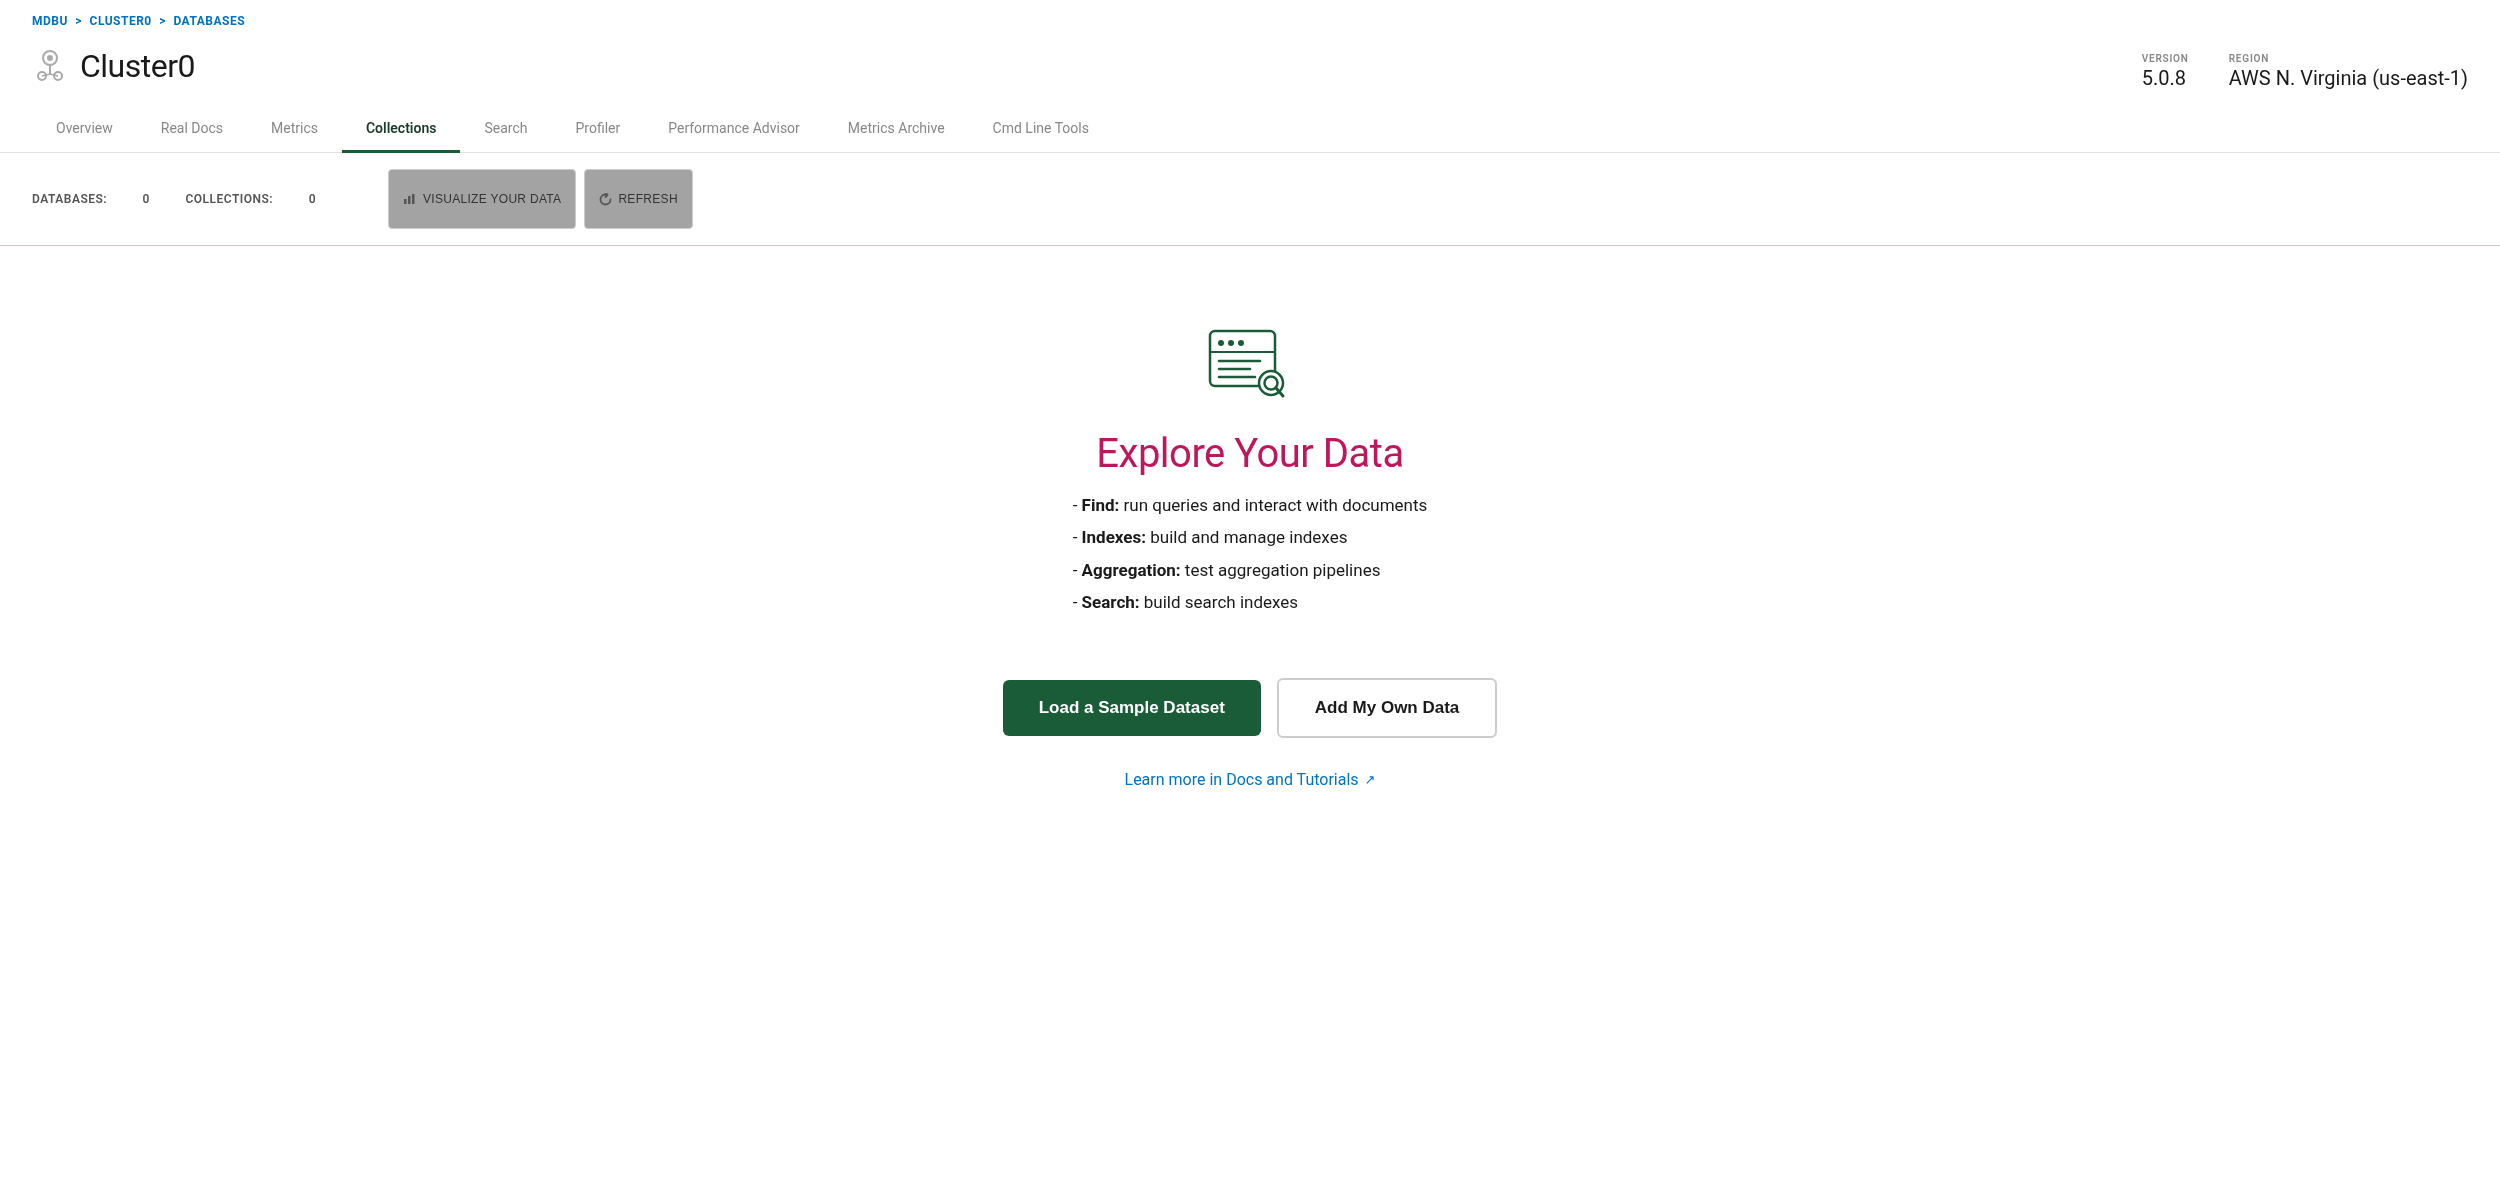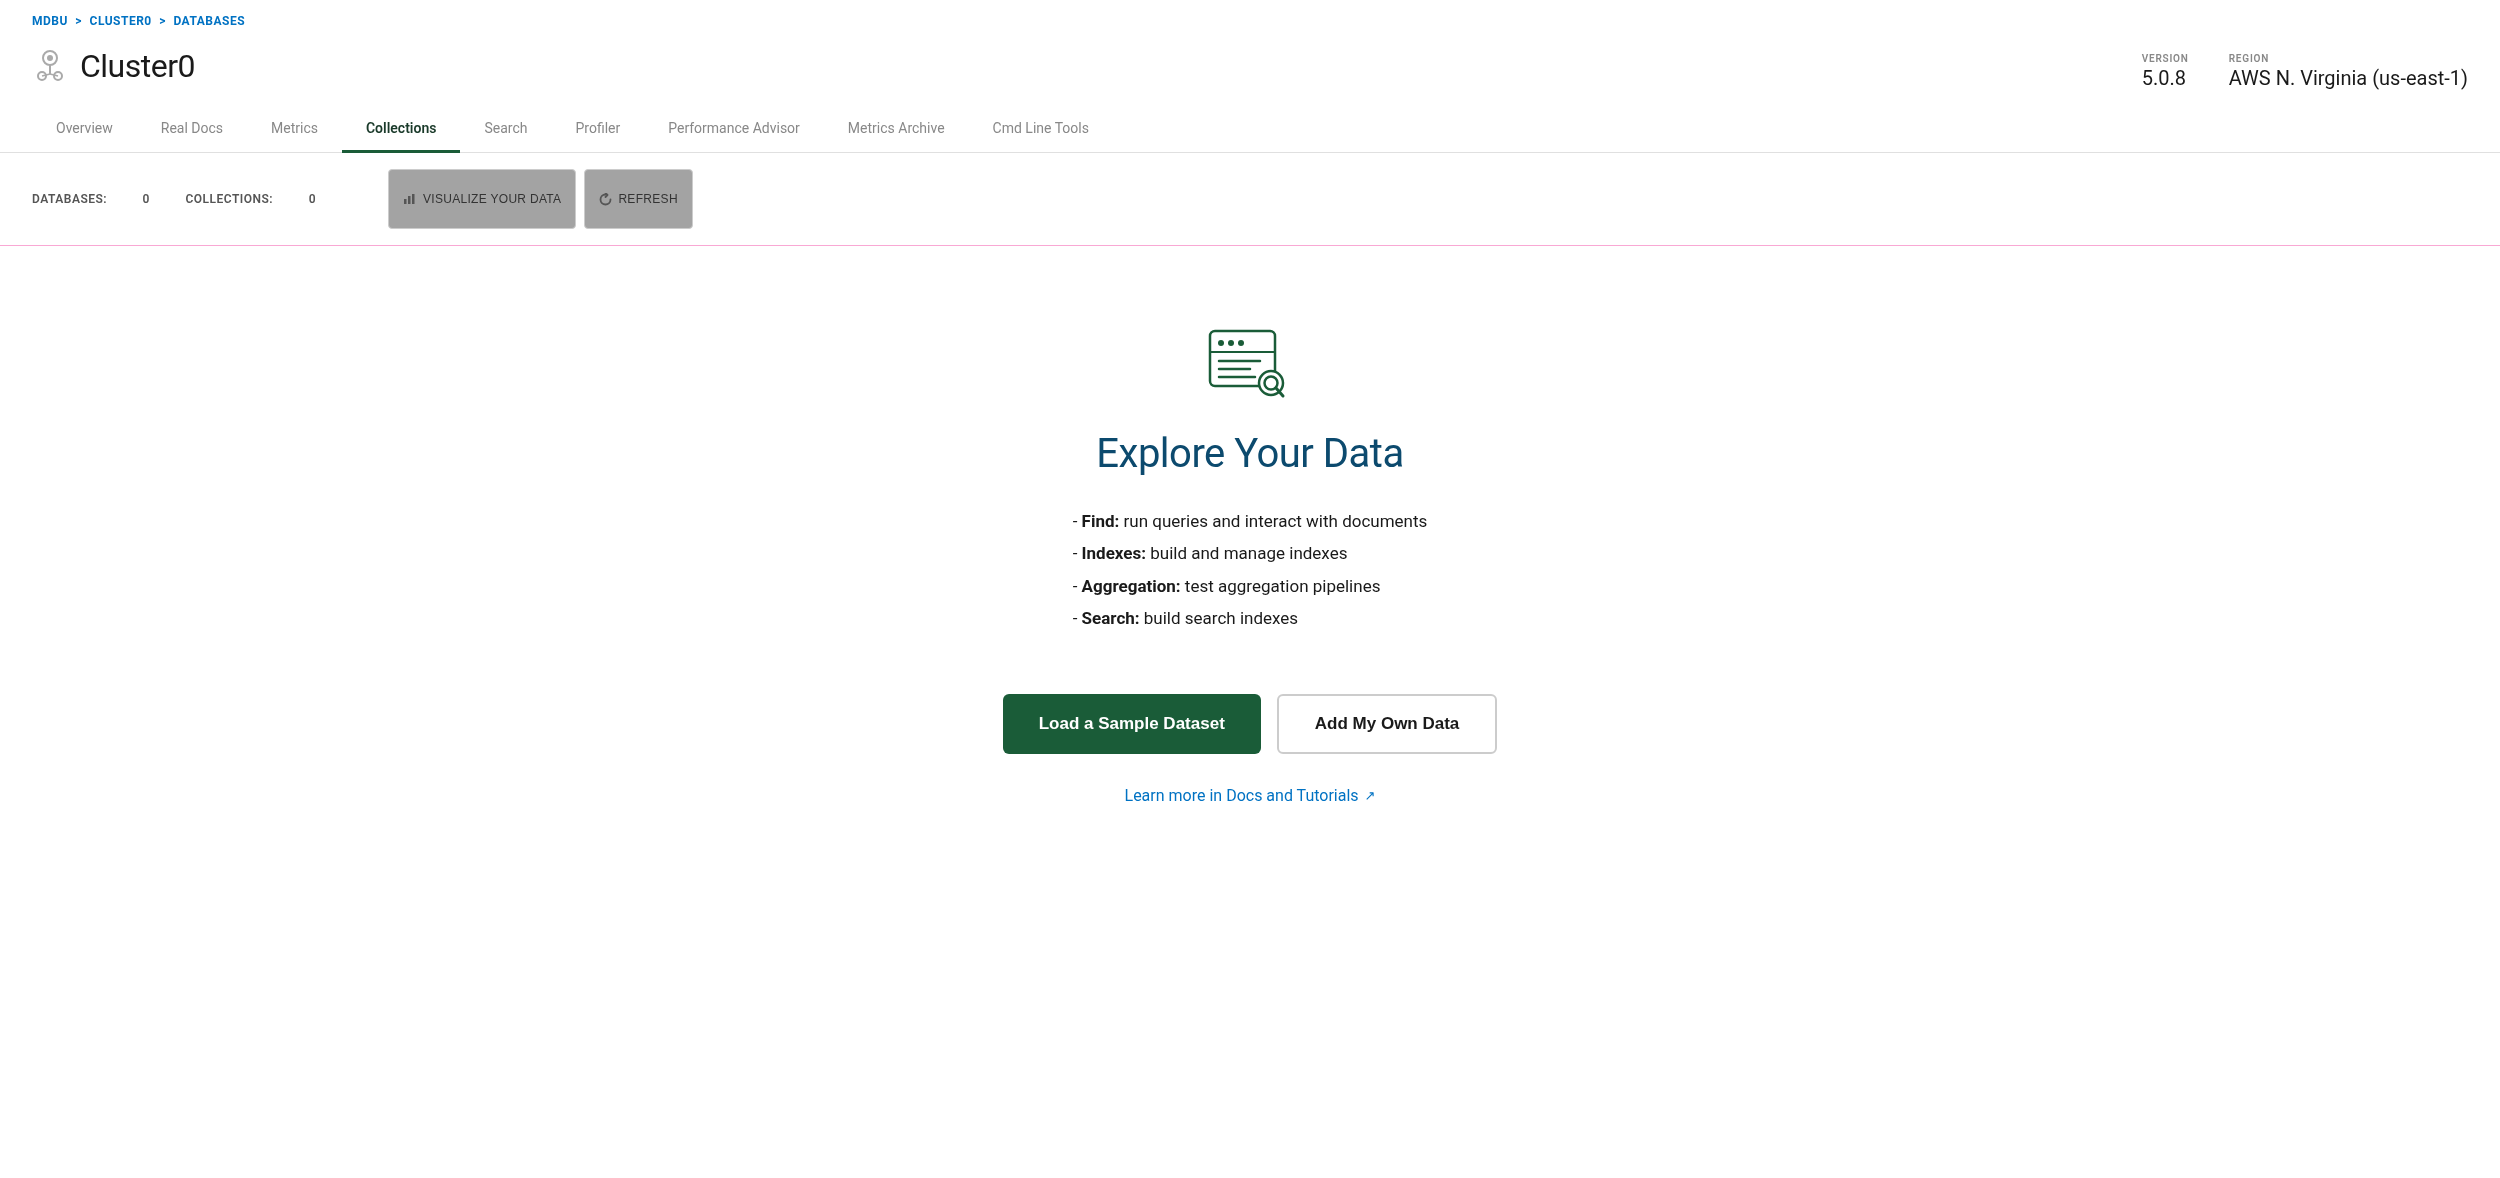--- a/index.html
+++ b/index.html
@@ -161,22 +161,22 @@
 
     .explore-icon {
       width: 90px;
       height: 80px;
       margin-bottom: 24px;
     }
 
     .explore-title {
       font-size: 40px;
       font-weight: 400;
-      color: #0c4a6e;
-      margin-bottom: 28px;
+      color: #be185d;
+      margin-bottom: 12px;
       letter-spacing: -0.5px;
     }
 
     .feature-list {
       list-style: none;
       margin-bottom: 60px;
       font-size: 17px;
       line-height: 1.9;
       text-align: left;
     }
@@ -187,20 +187,21 @@
     }
 
     .feature-list strong {
       font-weight: 700;
     }
 
     .cta-buttons {
       display: flex;
       gap: 16px;
       margin-bottom: 32px;
+      align-items: center;
     }
 
     .btn-primary {
       padding: 18px 36px;
       background-color: #1a5c38;
       color: #fff;
       border: none;
       border-radius: 6px;
       font-size: 17px;
       font-weight: 600;

